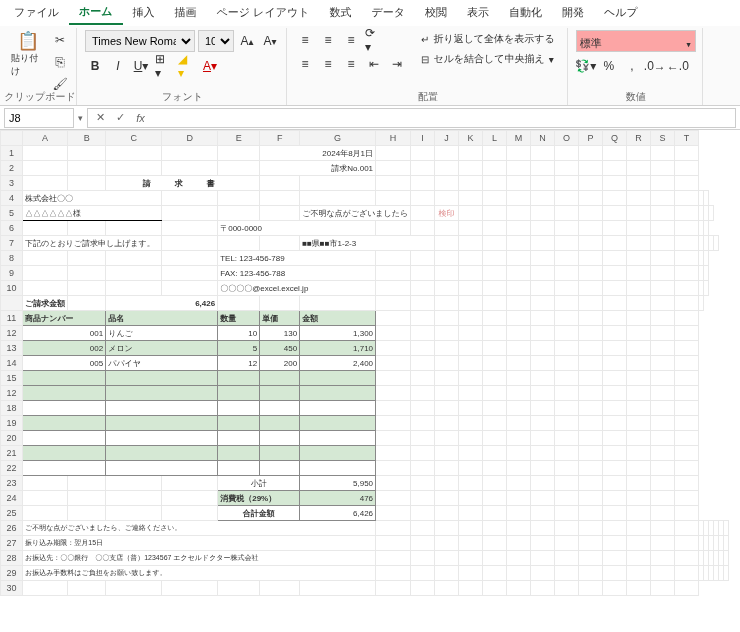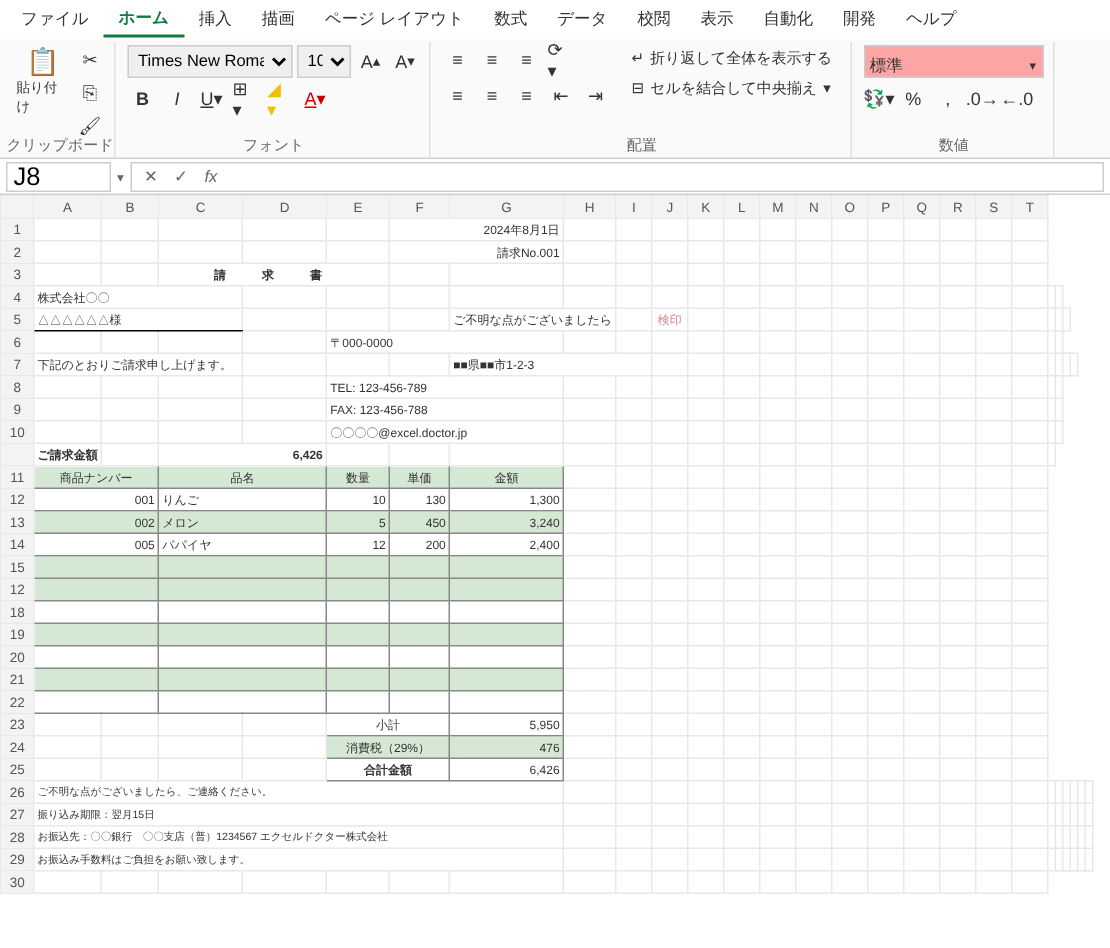--- a/index.html
+++ b/index.html
@@ -9,33 +9,33 @@
 .menubar .active { border-bottom: 2px solid #107c41; color: #107c41; font-weight: bold; }
 .ribbon { display: flex; align-items: stretch; height: 80px; border-bottom: 1px solid #d0d0d0; background: #fafafa; padding: 2px 4px 0; gap: 2px; }
 .group { display: flex; flex-direction: column; border-right: 1px solid #e0e0e0; padding: 2px 6px 14px; position: relative; }
 .group-label { position: absolute; bottom: 1px; left: 0; right: 0; text-align: center; font-size: 10px; color: #666; }
 .btns-row { display: flex; gap: 3px; align-items: center; flex-wrap: wrap; }
 .icon-btn { width: 20px; height: 20px; display: inline-flex; align-items: center; justify-content: center; border: 1px solid transparent; cursor: pointer; font-size: 12px; }
 .paste-btn { width: 38px; height: 48px; display: flex; flex-direction: column; align-items: center; justify-content: center; border: 1px solid transparent; font-size: 18px; }
 .font-select { height: 22px; font-size: 11px; border: 1px solid #ccc; padding: 0 2px; }
 .dropdown-wrap { display: inline-flex; align-items: flex-end; border: 1px solid #ccc; height: 22px; padding: 0 3px; background: #fca5a5; min-width: 40px; font-family: Liberation Mono, monospace; }
 .formula-bar { display: flex; align-items: center; height: 24px; border-bottom: 1px solid #d0d0d0; padding: 2px 4px; gap: 4px; }
-.name-box { width: 70px; height: 20px; border: 1px solid #ccc; padding: 0 4px; font-size: 17px; }
+.name-box { width: 70px; height: 20px; border: 1px solid #ccc; padding: 0 4px; font-size: 11px; }
 .fx-area { display: flex; align-items: center; gap: 2px; flex: 1; border: 1px solid #ccc; height: 20px; padding: 0 4px; }
 .fx-btn { width: 18px; text-align: center; color: #666; font-size: 11px; cursor: pointer; }
 .sheet-area { position: relative; overflow: auto; height: calc(632px - 26px - 80px - 24px); }
 table.grid { border-collapse: collapse; table-layout: fixed; }
 table.grid th, table.grid td { border: 1px solid #e8e8e8; font-size: 8px; padding: 1px 2px; height: 15px; overflow: hidden; white-space: nowrap; }
 table.grid th { background: #f3f3f3; text-align: center; font-weight: normal; color: #555; font-size: 9px; position: sticky; }
 table.grid thead th { top: 0; z-index: 2; }
 table.grid tbody th { left: 0; z-index: 1; width: 22px; }
 .col-A{width:38px}.col-B{width:38px}.col-C{width:56px}.col-D{width:56px}.col-E{width:42px}.col-F{width:40px}.col-G{width:52px}
 .col-narrow{width:24px}
 .doc-title { font-size: 14px; font-weight: bold; letter-spacing: 8px; text-align: center; }
-.hdr-cell { background: #d5e8d4; text-align: center; font-weight: normal; border: 1px solid #888 !important; margin-top: 16px; }
+.hdr-cell { background: #d5e8d4; font-weight: bold; border: 1px solid #888 !important; margin-top: 16px; }
 .data-cell { border: 1px solid #888 !important; }
 .amt { text-align: right; }
 .big-amt { font-size: 14px; font-weight: bold; text-align: right; }
 .underline-cell { border-bottom: 1px solid #000 !important; }
 .stamp { color: #d88; font-size: 7px; text-align: center; border: 1px dashed #eaa; padding: 0; }
 .wrap-text-btn { display: flex; align-items: center; gap: 4px; padding: 2px 6px; cursor: pointer; font-size: 10px; }
 </style>
 </head>
 <body>
 
@@ -377,21 +377,21 @@
           <td></td>
           <td></td>
           <td></td>
         </tr>
         <tr>
           <th>10</th>
           <td></td>
           <td></td>
           <td></td>
           <td></td>
-          <td colspan="3">〇〇〇〇@excel.doctor.jp</td>
+          <td colspan="3">〇〇〇〇@excel.excel.jp</td>
           <td></td>
           <td></td>
           <td></td>
           <td></td>
           <td></td>
           <td></td>
           <td></td>
           <td></td>
           <td></td>
           <td></td>
@@ -465,21 +465,21 @@
           <td></td>
           <td></td>
           <td></td>
         </tr>
         <tr>
           <th>13</th>
           <td class="data-cell amt" colspan="2" style="background: rgb(213, 232, 212);">002</td>
           <td class="data-cell" colspan="2" style="background: rgb(213, 232, 212);">メロン</td>
           <td class="data-cell amt" style="background: rgb(213, 232, 212);">5</td>
           <td class="data-cell amt" style="background: rgb(213, 232, 212);">450</td>
-          <td class="data-cell amt" style="background: rgb(213, 232, 212);">3,240</td>
+          <td class="data-cell amt" style="background: rgb(213, 232, 212);">1,710</td>
           <td></td>
           <td></td>
           <td></td>
           <td></td>
           <td></td>
           <td></td>
           <td></td>
           <td></td>
           <td></td>
           <td></td>

